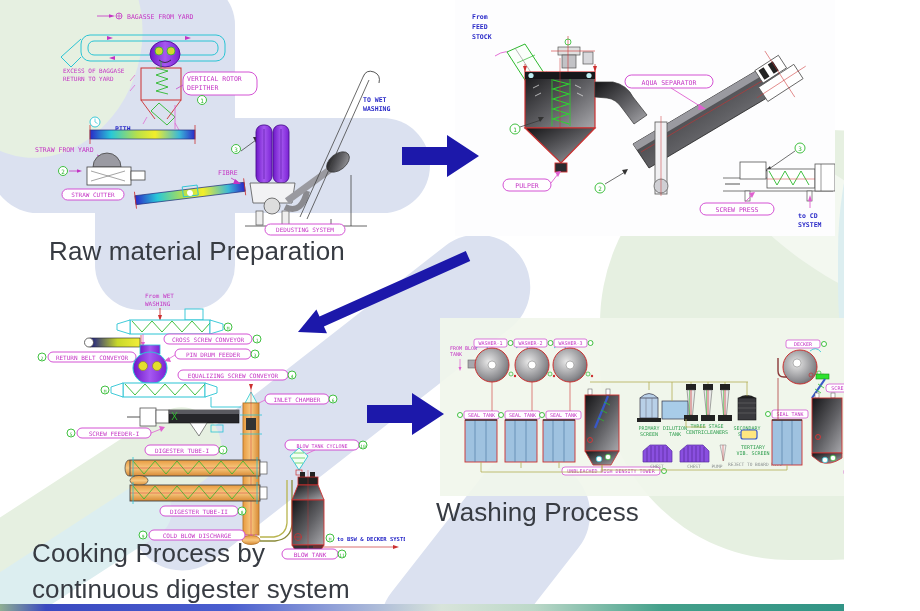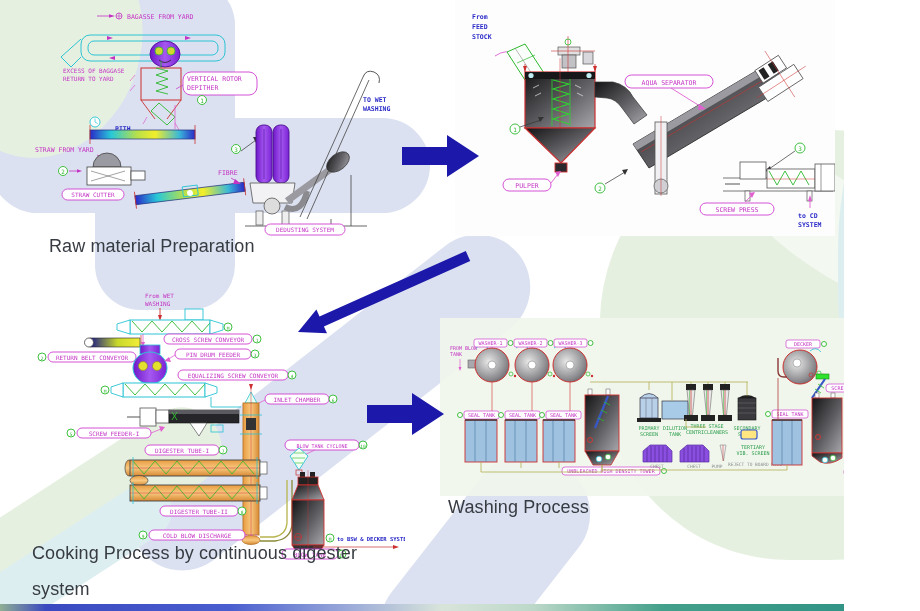--- a/index.html
+++ b/index.html
@@ -4,21 +4,21 @@
 <style>
   *{margin:0;padding:0;box-sizing:border-box}
   body{background:#ffffff}
   .stage{position:relative;width:844px;height:611px;overflow:hidden;background:#fff;font-family:"Liberation Sans",sans-serif}
   .bg{position:absolute;z-index:0}
   .lav{background:#dbe1f0}
   .grn{background:#e6f0e1}
   .cyn{background:#dceef0}
   .panel{position:absolute;z-index:2}
   .arrow{position:absolute;z-index:3}
-  .caption{position:absolute;z-index:4;font-family:"Liberation Sans",sans-serif;font-size:18px;font-weight:500;color:#373b42;letter-spacing:.1px}
+  .caption{position:absolute;z-index:4;font-family:"Liberation Sans",sans-serif;font-size:26px;font-weight:500;color:#373b42;letter-spacing:.1px}
   svg text{font-family:"DejaVu Sans Mono",monospace}
   .tm{font-size:6.5px;fill:#c433c4}
   .tm6{font-size:6px;fill:#c433c4}
   .tm5{font-size:5px;fill:#c433c4}
   .tb{font-size:6.5px;fill:#2a2ac8;font-weight:bold}
   .tb5{font-size:5.5px;fill:#2a2ac8;font-weight:bold}
   .tg{font-size:6px;fill:#2db92d}
   .tg4{font-size:4.5px;fill:#2db92d}
   .tgr{font-size:5px;fill:#2f9e4f}
   .tgy{font-size:4.5px;fill:#8a9090}
@@ -703,15 +703,15 @@
   </svg>
   <svg class="arrow" style="left:288px;top:248px" width="190" height="95" viewBox="0 0 190 95">
     <polygon points="177.8,3 31.5,68.4 28.4,61.5 10,84 39,85.3 35.9,78.4 182.2,13" fill="#1c18aa"></polygon>
   </svg>
   <svg class="arrow" style="left:367px;top:392px" width="78" height="44" viewBox="0 0 78 44">
     <polygon points="0,13 45,13 45,1 77,22 45,43 45,31 0,31" fill="#1c18aa"></polygon>
   </svg>
 
   <div class="caption" style="left:49px;top:236px">Raw material Preparation</div>
   <div class="caption" style="left:32px;top:535px;width:362px;line-height:36px">Cooking Process by continuous digester system</div>
-  <div class="caption" style="left:448px;top:497px">Washing Process</div>
+  <div class="caption" style="left:436px;top:497px">Washing Process</div>
 
 </div>
 
 </body></html>

